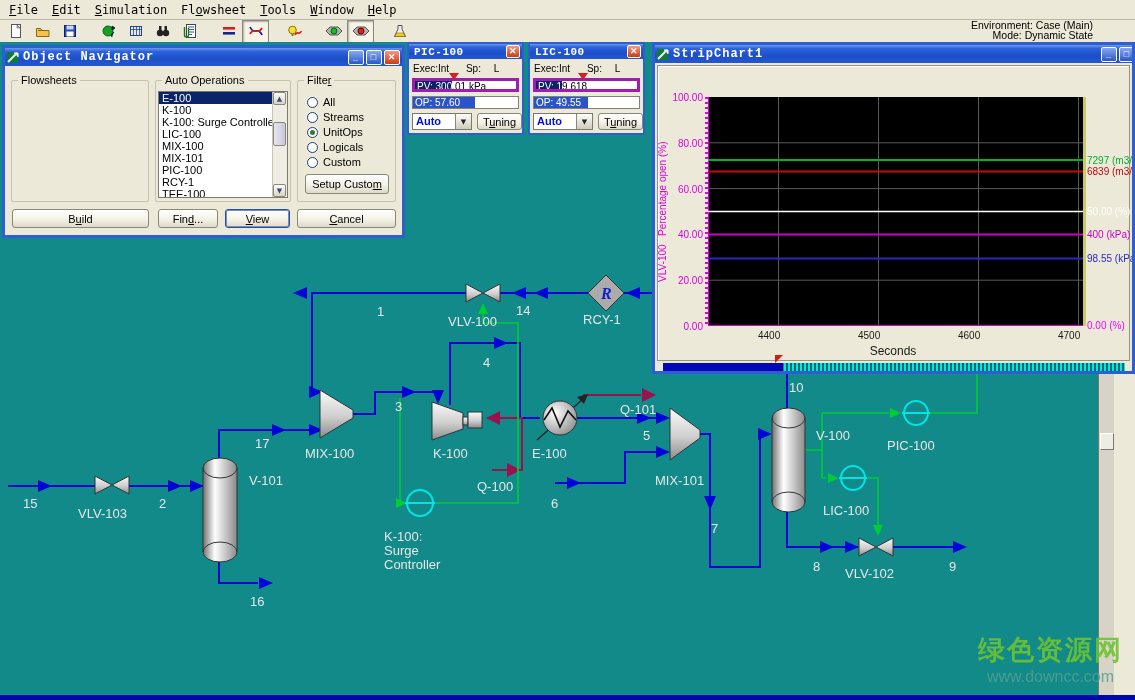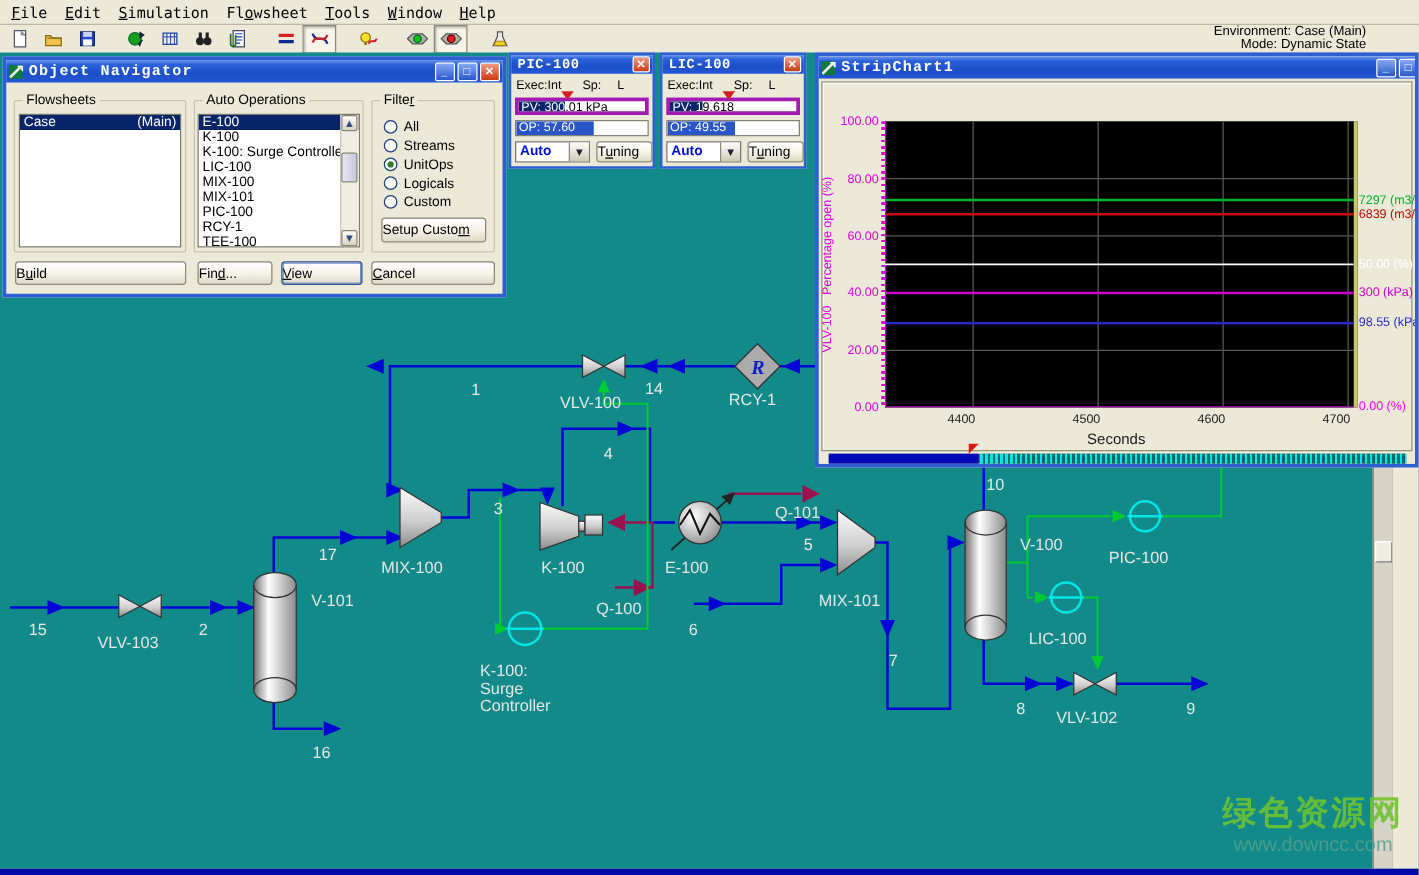--- a/index.html
+++ b/index.html
@@ -35,21 +35,21 @@
   .win-title .ttl{flex:0 1 auto;white-space:nowrap;margin-left:3px}
   .tspacer{flex:1 1 auto}
   .tbtn{width:14px;height:13px;border-radius:2px;border:1px solid #fff;margin-left:2px;flex:0 0 auto;
         background:linear-gradient(180deg,#86A8F2,#2A58C8);color:#fff;font:bold 9px "Liberation Sans",sans-serif;
         display:flex;align-items:center;justify-content:center;line-height:1}
   .tbtn.close{background:linear-gradient(180deg,#F09B80,#CE3A12)}
   .wicon{width:13px;height:13px;flex:0 0 auto}
   
   .xpbtn{position:absolute;background:linear-gradient(180deg,#FFFFFF,#F4F1E6 55%,#DED9C8);
          border:1px solid #8A8876;border-radius:3px;font:11px "Liberation Sans",sans-serif;color:#000;
-         display:flex;align-items:center;justify-content:flex-start;box-sizing:border-box}
+         display:flex;align-items:center;justify-content:center;box-sizing:border-box}
   .xpbtn.default{border:1px solid #2F4E8C;box-shadow:0 0 0 1px #6E8FC8 inset}
   .grp{position:absolute;border:1px solid #C5C2AF;border-radius:2px;box-sizing:border-box}
   .grp>.glabel{position:absolute;top:-7px;left:6px;background:#ECE9D8;padding:0 3px;
                font:11px "Liberation Sans",sans-serif}
   .list{position:absolute;background:#fff;border:1px solid #7C7A6C;box-sizing:border-box;
         font:11px "Liberation Sans",sans-serif;overflow:hidden}
   .lrow{height:12px;line-height:12px;padding:0 3px;white-space:nowrap}
   .lrow.sel{background:#0A246A;color:#fff}
   .radio{width:11px;height:11px;border-radius:50%;border:1px solid #1A3F7A;background:#fff;
          display:inline-block;vertical-align:-2px;margin-right:5px;position:relative;box-sizing:border-box}
@@ -416,27 +416,20 @@
     <span class="ttl">Object Navigator</span>
     <span class="tspacer"></span>
     <span class="tbtn">_</span>
     <span class="tbtn">□</span>
     <span class="tbtn close">✕</span>
   </div>
   <div style="position:relative;width:397px;height:169px">
 
     <div class="grp" style="left:6px;top:14px;width:138px;height:122px">
       <span class="glabel">Flowsheets</span>
-    </div>
-    <div class="list" style="left:10px;top:25px;width:130px;height:107px">
-      <div class="lrow sel" style="display:flex">
-        <span>Case</span>
-        <span style="flex:1"></span>
-        <span>(Main)</span>
-      </div>
     </div>
 
     <div class="grp" style="left:150px;top:14px;width:136px;height:122px">
       <span class="glabel">Auto Operations</span>
     </div>
     <div class="list" style="left:153px;top:25px;width:130px;height:107px">
       <div class="lrow sel">E-100</div>
       <div class="lrow">K-100</div>
       <div class="lrow">K-100: Surge Controller</div>
       <div class="lrow">LIC-100</div>
@@ -576,21 +569,21 @@
           <line x1="0" y1="74.4" x2="375" y2="74.4" stroke="#C40A0A"></line>
           <line x1="0" y1="114.5" x2="375" y2="114.5" stroke-width="1.4" stroke="#FFFFFF"></line>
           <line x1="0" y1="137.4" x2="375" y2="137.4" stroke="#CC00CC"></line>
           <line x1="0" y1="161.5" x2="375" y2="161.5" stroke="#2828C8"></line>
         </g>
       </svg>
     </div>
     <div class="slabel" style="top:92px;color:#00B22D">7297 (m3/</div>
     <div class="slabel" style="top:103px;color:#C40A0A">6839 (m3/</div>
     <div class="slabel" style="top:143px;color:#FFFFFF">50.00 (%)</div>
-    <div class="slabel" style="top:166px;color:#CC00CC">300 (kPa)</div>
+    <div class="slabel" style="top:166px;color:#CC00CC">400 (kPa)</div>
     <div class="slabel" style="top:190px;color:#2828C8">98.55 (kPa</div>
     <div class="slabel" style="top:257px;color:#FF00FF">0.00 (%)</div>
     <div class="xtick" style="left:103px">4400</div>
     <div class="xtick" style="left:203px">4500</div>
     <div class="xtick" style="left:303px">4600</div>
     <div class="xtick" style="left:403px">4700</div>
     <div id="xlabel">Seconds</div>
     <div id="sc-scroll">
       <div class="done"></div>
       <div class="todo"></div>

